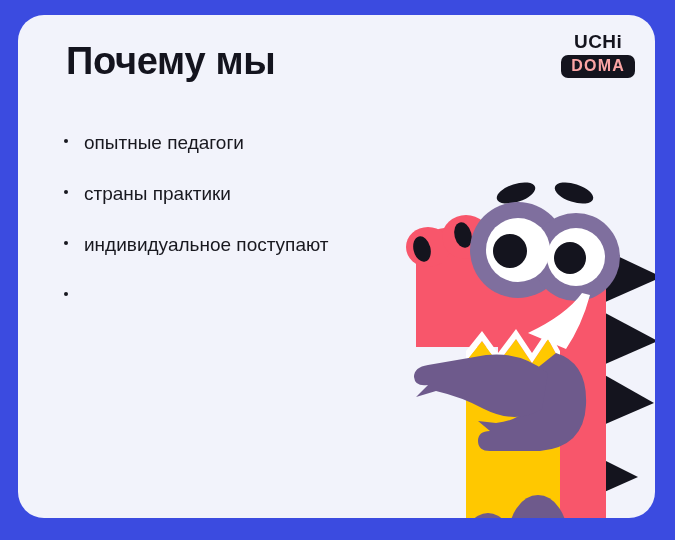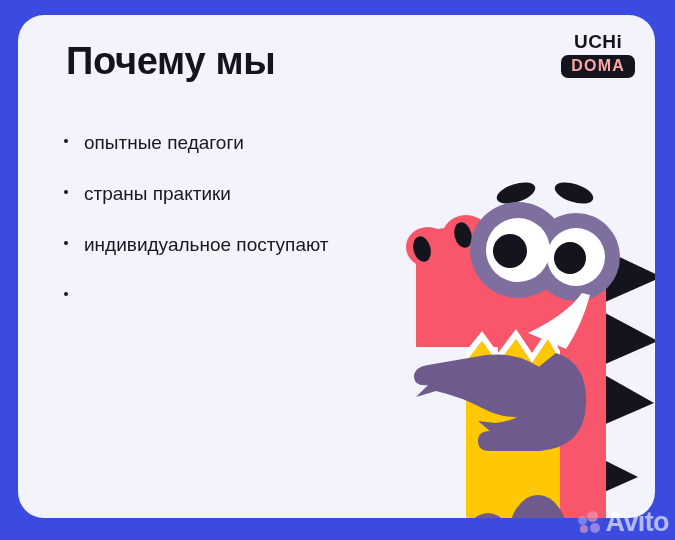--- a/index.html
+++ b/index.html
@@ -191,23 +191,14 @@
                  Q146,260 172,244 Z" fill="#6E5A8C"></path>
 
         <ellipse cx="168" cy="374" rx="30" ry="44" fill="#6E5A8C"></ellipse>
         <ellipse cx="118" cy="384" rx="26" ry="36" fill="#6E5A8C"></ellipse>
 
       </svg>
     </div>
 
   </div>
 
-  <div class="avito">
-    <span class="avito-dots">
-      <i class="d1"></i>
-        <i class="d2"></i>
-        <i class="d3"></i>
-        <i class="d4"></i>
-    </span>
-    <span class="avito-word">Avito</span>
-  </div>
 
 </div>
 
 </body></html>

